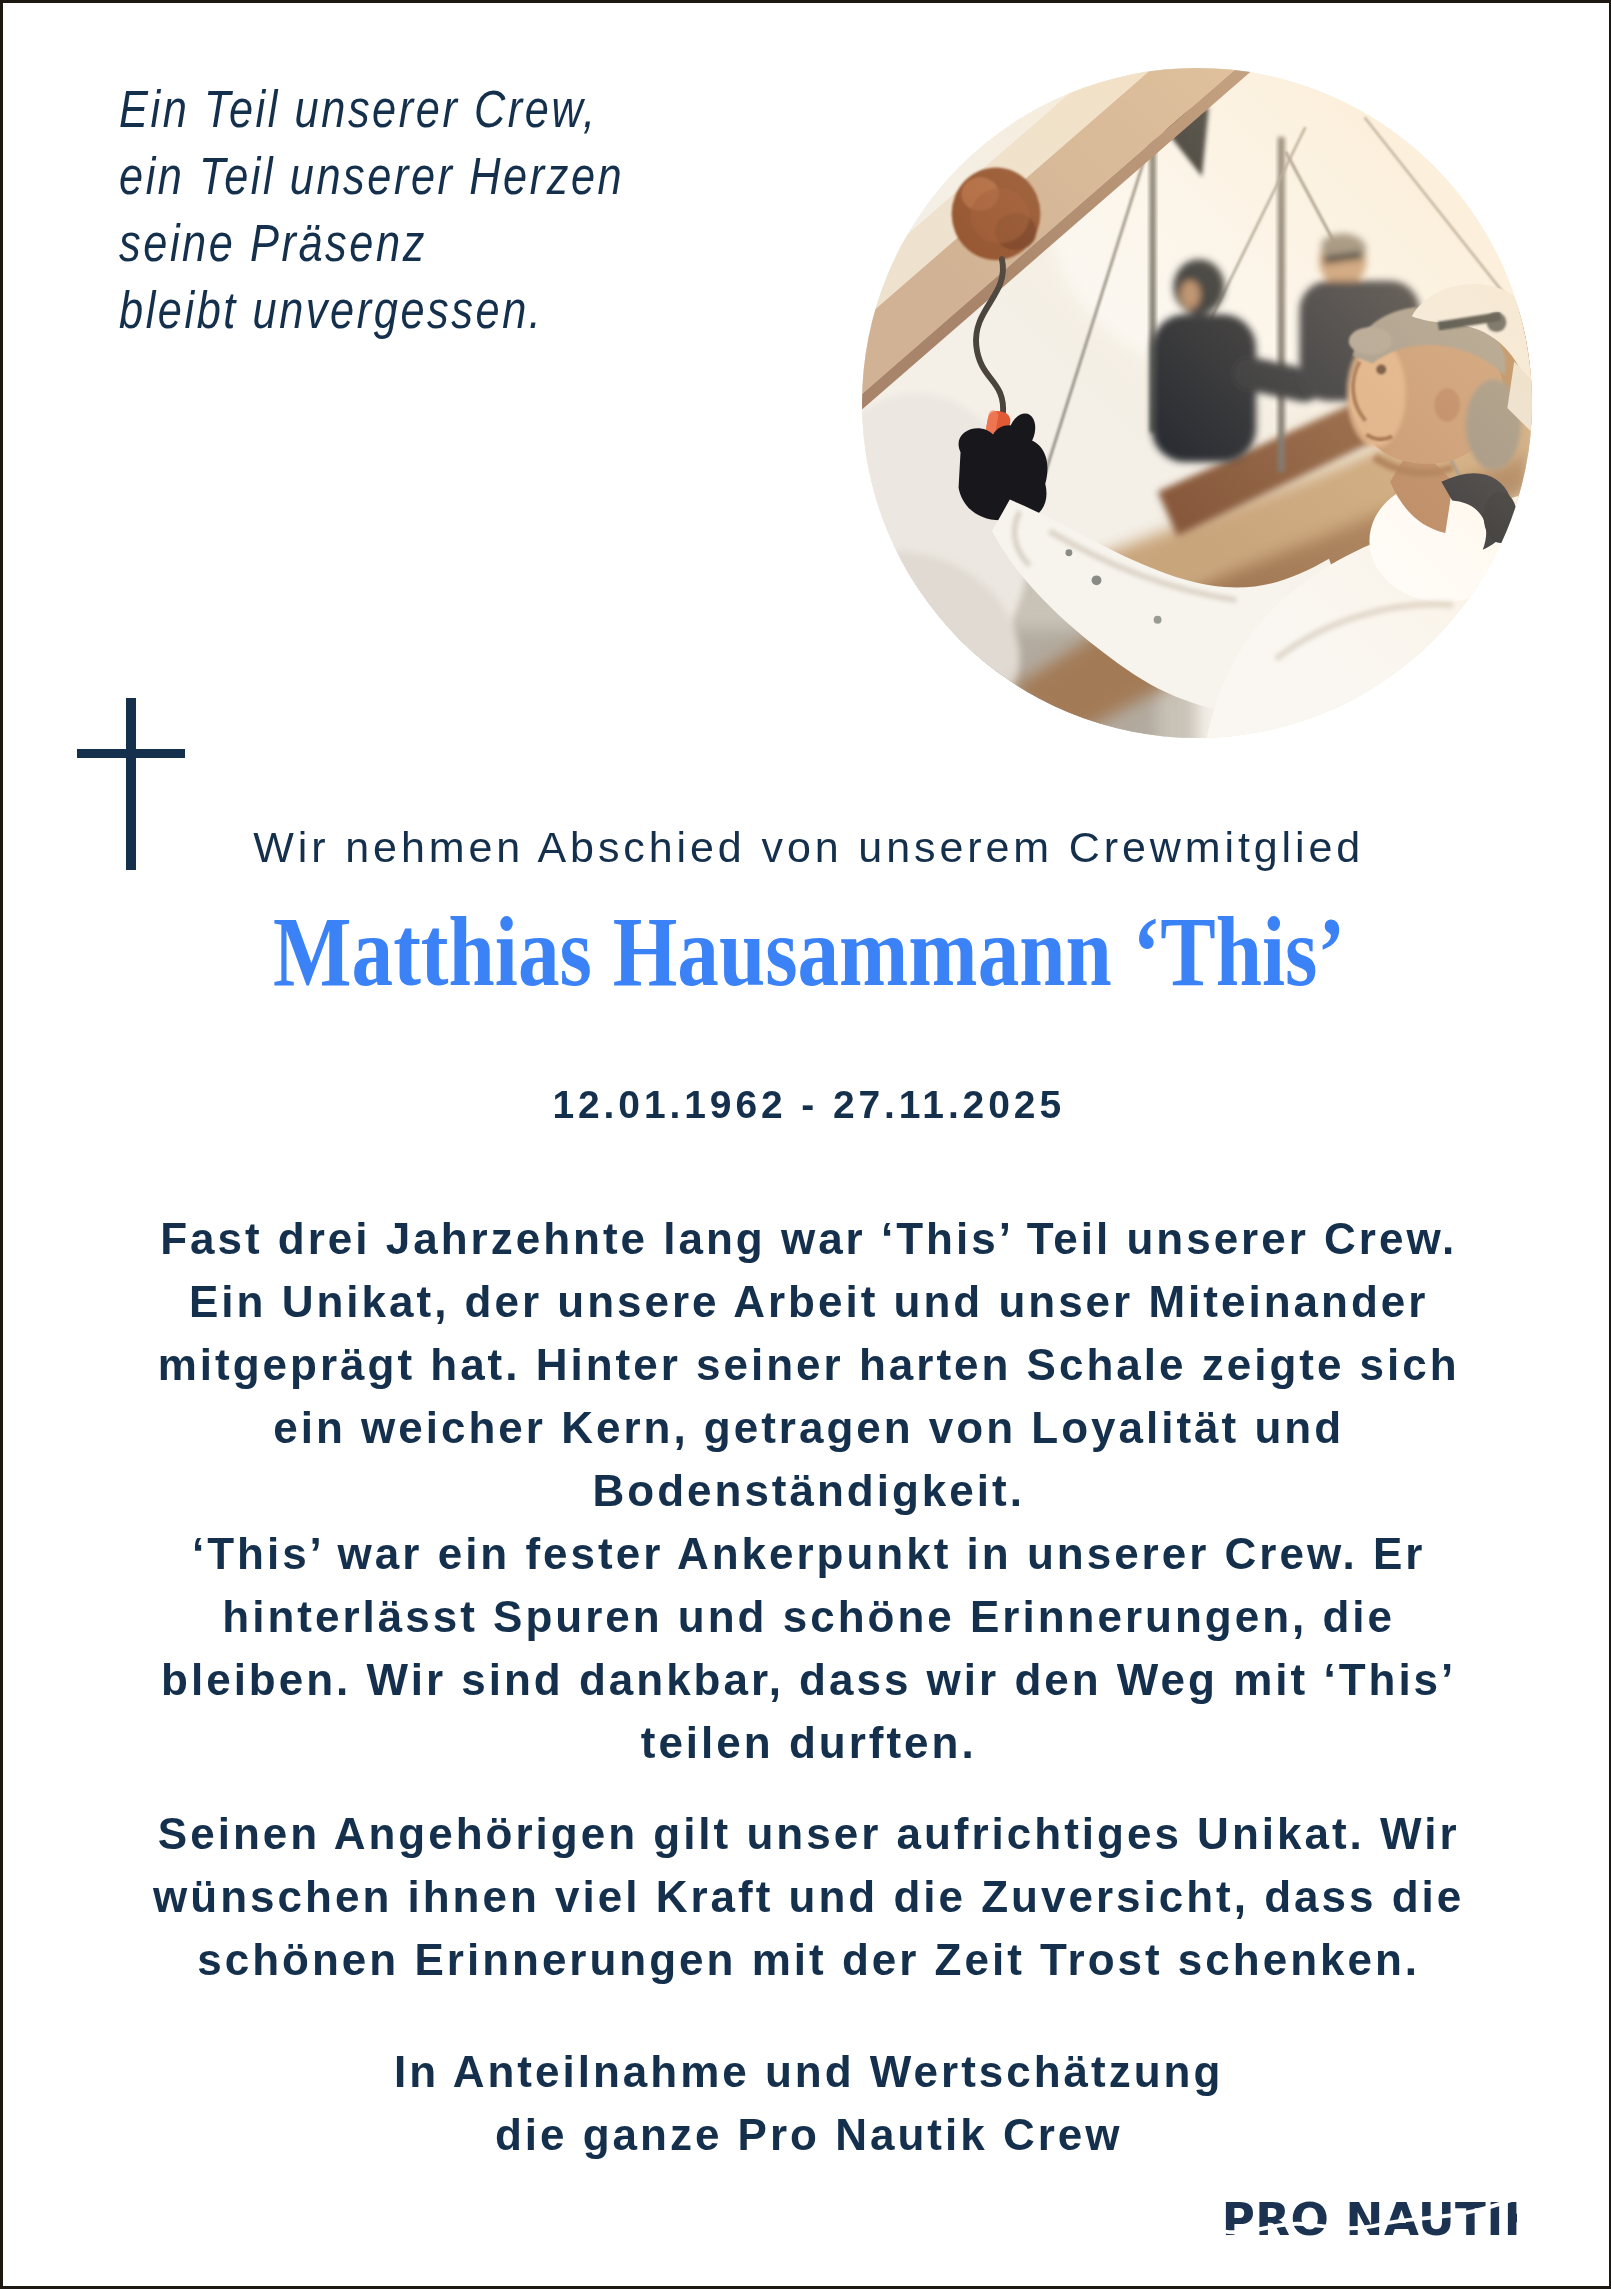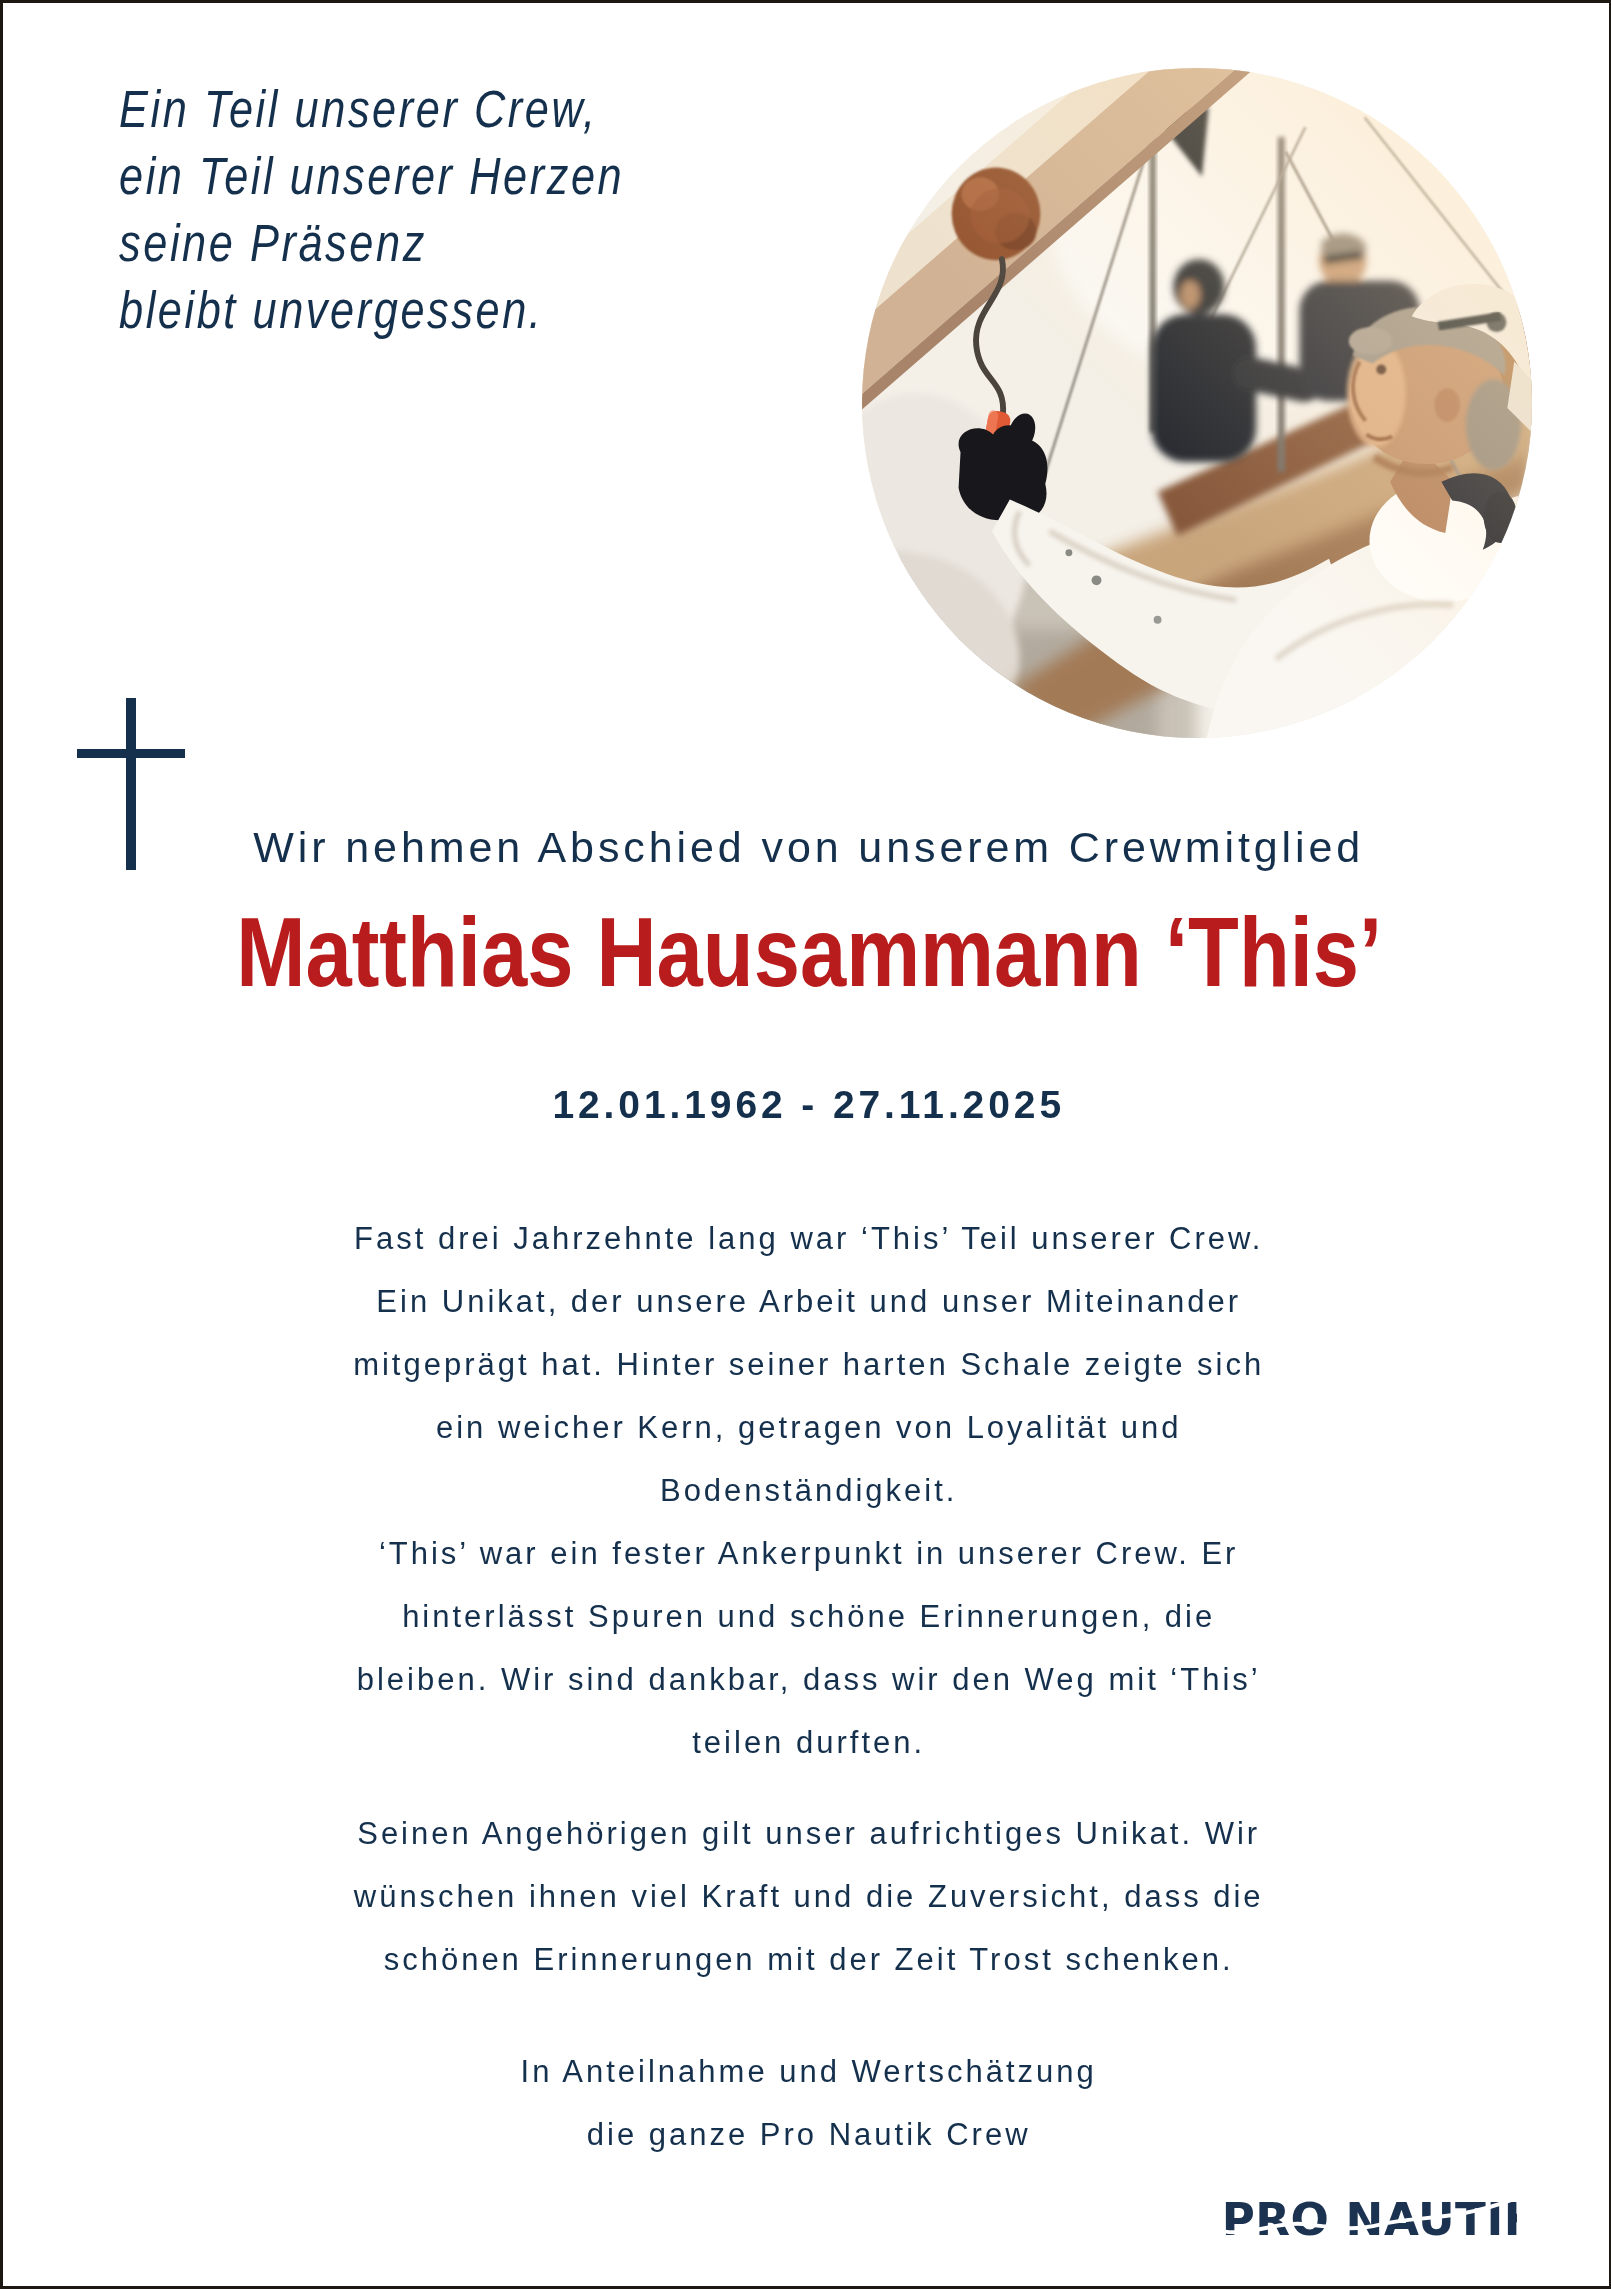--- a/index.html
+++ b/index.html
@@ -28,24 +28,24 @@
     overflow:hidden;background:#f6f2ea;
   }
   .photo svg{display:block;}
   
   .cross{position:absolute;left:74px;top:695px;width:108px;height:172px;}
   .cross .v{position:absolute;left:49px;top:0;width:9.9px;height:172px;background:#14304c;}
   .cross .h{position:absolute;left:0;top:51px;width:108px;height:8.9px;background:#14304c;}
   
   .cblock{position:absolute;left:19.7px;width:1572px;text-align:center;}
   .intro{top:820px;font-size:43px;letter-spacing:3.9px;}
-  .name{top:892px;font-size:99px;font-family:Liberation Sans, sans-serif;font-weight:700;color:#b91c1c;white-space:nowrap;}
+  .name{top:892px;font-size:99px;font-family:Liberation Serif, serif;font-weight:700;color:#3b82f6;white-space:nowrap;}
   .name .squeeze{display:inline-block;transform:scaleX(0.84);transform-origin:center top;}
   .dates{top:1080px;font-size:39px;letter-spacing:3.9px;font-weight:bold;}
-  .bodytext{font-size:31px;line-height:63px;letter-spacing:3px;white-space:nowrap;}
+  .bodytext{font-size:44px;line-height:63px;letter-spacing:3px;white-space:nowrap;font-weight:bold;}
   .block1{top:1204px;}
   .block2{top:1799px;}
   .closing{top:2037px;}
   
   .logo{position:absolute;left:1218px;top:2191px;width:296px;height:55px;}
   .logo text{
     font-family:"DejaVu Sans","Liberation Sans",sans-serif;
     font-weight:800;font-size:46px;letter-spacing:0.5px;fill:#1b3350;
   }
 </style>

